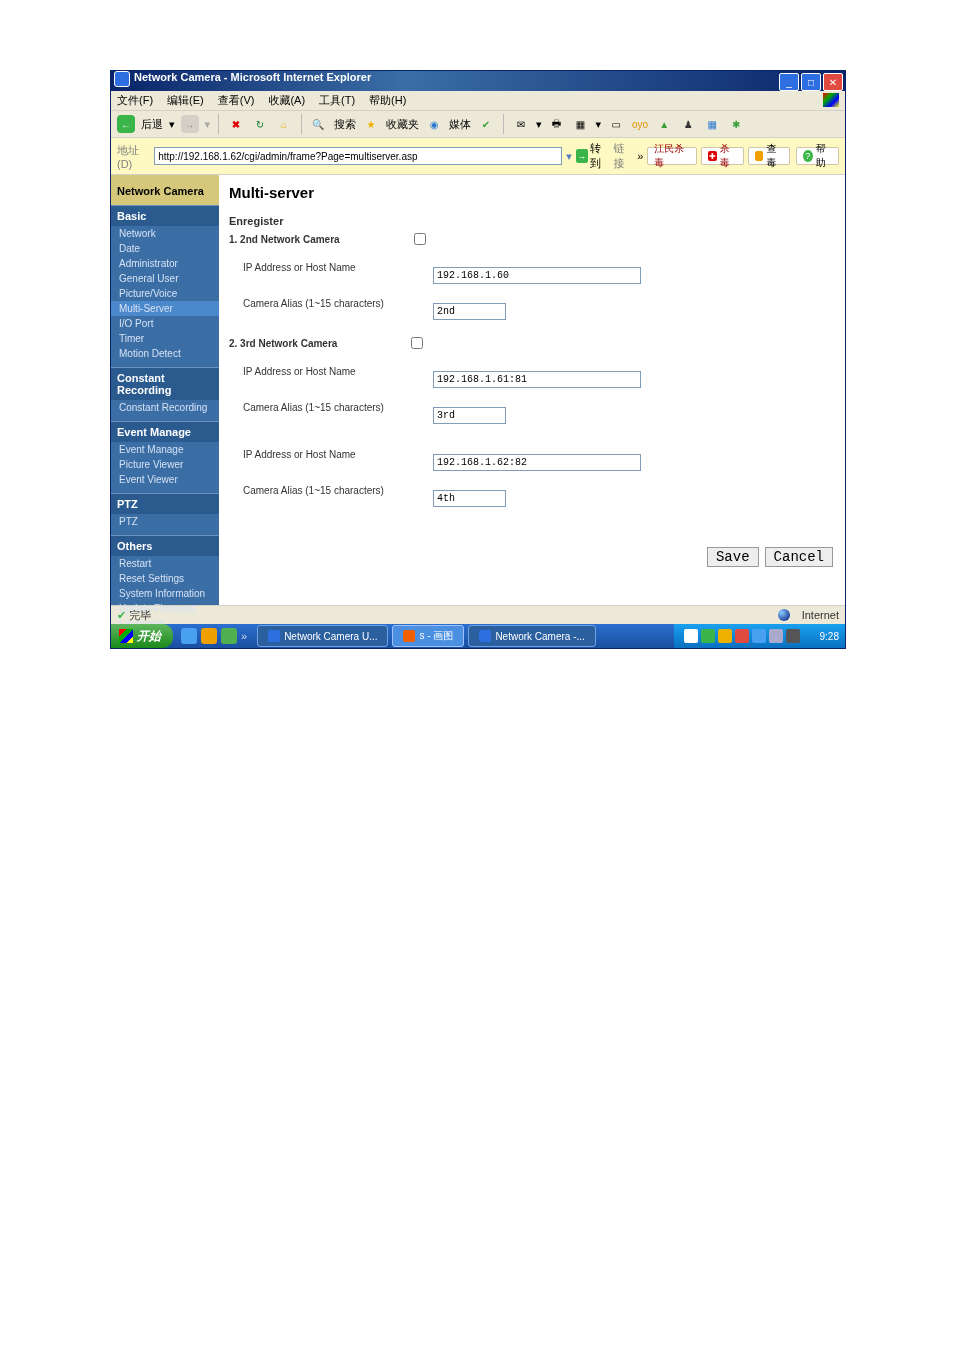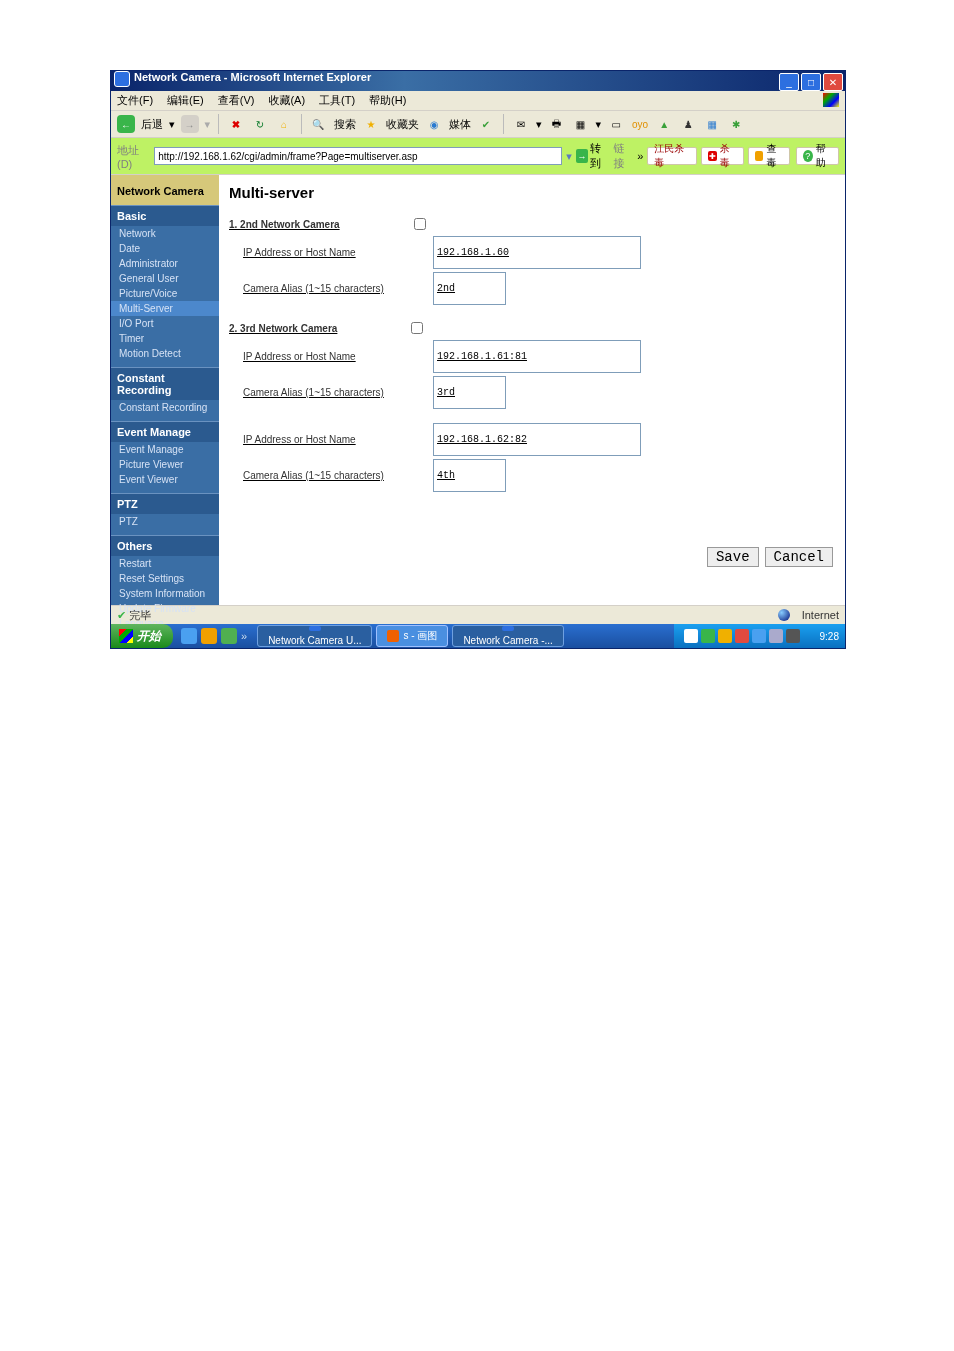--- a/index.html
+++ b/index.html
@@ -24,21 +24,21 @@
   .stop{color:#d00;font-weight:bold;}
   .refresh{color:#0a7a2a;}
   .home{color:#f0b000;}
   .srch{color:#2a7ad0;}
   .fav{color:#f0b000;}
   .media{color:#2a7ad0;}
   .hist{color:#39a039;}
   .tsep{width:1px;height:20px;background:#bbb;margin:0 2px;}
   .toolbar .txt{color:#000;}
   
-  .addr{display:flex;align-items:center;gap:4px;padding:3px 6px;background:#bef264;border-bottom:1px solid #d4d0c8;}
+  .addr{display:flex;align-items:center;gap:4px;padding:3px 6px;background:#fef9c3;border-bottom:1px solid #d4d0c8;}
   .addr input{flex:0 0 400px;height:16px;border:1px solid #7f9db9;font-size:10px;padding:0 3px;color:#000;background:#fff;}
   .gobtn{display:flex;align-items:center;gap:2px;}
   .gobtn .ico{width:14px;height:14px;background:#39b54a;color:#fff;display:flex;align-items:center;justify-content:center;border-radius:2px;font-size:9px;}
   .linklbl{color:#808080;}
   .pill{height:16px;padding:0 6px;display:inline-flex;align-items:center;border:1px solid #cfc6a8;background:#fff;border-radius:2px;gap:3px;font-size:10px;}
   .pill.red{color:#900;}
   .pill.orange .dot{width:10px;height:10px;background:#f0a000;border-radius:2px;}
   .pill.green .dot{width:12px;height:12px;background:#39b54a;color:#fff;display:flex;align-items:center;justify-content:center;border-radius:50%;font-size:9px;}
   .addr .right{margin-left:auto;display:flex;gap:6px;align-items:center;}
   
@@ -47,41 +47,41 @@
   .sidebar{width:108px;background:#3a6ea5;}
   .sb-head{background:#d6c87a;color:#000;font-size:11px;font-weight:bold;padding:10px 6px 8px 6px;}
   .sb-sec{background:#2b5a8f;color:#fff;font-size:11px;font-weight:bold;padding:4px 6px;border-top:1px solid #6a92c0;}
   .sb-item{color:#d6e2f5;font-size:10px;padding:2px 6px 2px 8px;cursor:pointer;}
   .sb-item.active{background:#4c88cc;}
   
   .main{flex:1;padding:6px 10px 0 10px;position:relative;}
   .h1{font-size:15px;font-weight:bold;color:#000;margin:3px 0 14px 0;}
   .subh{font-size:11px;font-weight:bold;color:#333;margin:0 0 2px 0;}
   .blk{margin:0 0 14px 0;font-size:11px;}
-  .row{display:flex;align-items:center;margin:3px 0;text-decoration:underline;}
+  .row{display:flex;align-items:center;margin:3px 0;}
   .row .lbl{width:190px;color:#333;font-size:10px;padding-left:14px;}
   .row .lbl0{color:#333;font-size:10px;font-weight:bold;}
-  .row input[type=text]{width:200px;height:15px;border:1px solid #7f9db9;font-family:'Courier New',monospace;font-size:10px;padding:8px 3px;}
+  .row input[type=text]{width:200px;height:15px;border:1px solid #7f9db9;font-family:'Courier New',monospace;font-size:10px;padding:0 3px;margin-top:16px;}
   .row.alias input[type=text]{width:65px;}
   .row input[type=checkbox]{width:12px;height:12px;}
   .btns{position:absolute;right:12px;bottom:38px;display:flex;gap:6px;}
   .btns button{font-family:'Courier New',monospace;font-size:14px;padding:1px 8px;border:1px solid #999;background:#eee;}
   
   .status{height:18px;background:#ece9d8;border-top:1px solid #d4d0c8;display:flex;align-items:center;padding:0 6px;}
   .status .l{display:flex;align-items:center;gap:3px;color:#333;}
   .status .r{margin-left:auto;display:flex;align-items:center;gap:12px;color:#333;}
   .gl{width:12px;height:12px;border-radius:50%;background:radial-gradient(circle at 30% 30%,#8cf,#017);}
   
   .taskbar{height:24px;background:linear-gradient(#2a6fd0,#1a4fa0);display:flex;align-items:center;position:relative;}
   .start{height:24px;background:linear-gradient(#5fb55f,#1a8a1a);display:flex;align-items:center;padding:0 12px 0 8px;color:#fff;font-style:italic;font-weight:bold;font-size:12px;border-radius:0 10px 10px 0;gap:4px;}
   .start .flag{width:14px;height:14px;background:linear-gradient(135deg,#f00 0 25%,#0a0 0 50%,#00f 0 75%,#ff0 0);}
   .ql{display:flex;gap:4px;padding:0 8px;align-items:center;}
   .ql .ic{width:16px;height:16px;border-radius:3px;}
   .task{height:20px;margin:0 2px;padding:0 10px;display:flex;align-items:center;gap:4px;color:#fff;font-size:10px;border-radius:3px;}
-  .task.a{background:#2a5fa0;border:1px solid #6fa0e0;flex-direction:column;}
+  .task.a{background:#2a5fa0;border:1px solid #6fa0e0;}
   .task.b{background:#4a8fe0;border:1px solid #9fc0ff;}
   .tray{position:absolute;right:0;top:0;height:24px;background:linear-gradient(#1aa0f0,#0a70c0);display:flex;align-items:center;padding:0 6px 0 10px;gap:3px;}
   .tray .ti{width:14px;height:14px;border-radius:2px;}
   .tray .time{color:#fff;font-size:10px;margin-left:17px;}
 </style>
 </head>
 <body>
 
 <div class="page">
 <div class="window">
@@ -195,20 +195,21 @@
       <div class="sb-item">Restart</div>
       <div class="sb-item">Reset Settings</div>
       <div class="sb-item">System Information</div>
       <div class="sb-item">Update Firmware</div>
       <div class="sb-item">Language</div>
     </div>
 
     <div class="main">
       <div class="h1">Multi-server</div>
 
+      <div class="subh">Enregister</div>
 
       <div class="blk">
         <div class="row">
               <span class="lbl0">1. 2nd Network Camera</span>
           <span style="width:70px"></span>
           <input type="checkbox" style="">
             </div>
         <div class="row">
               <span class="lbl">IP Address or Host Name</span>
           <input type="text" value="192.168.1.60" style="">

